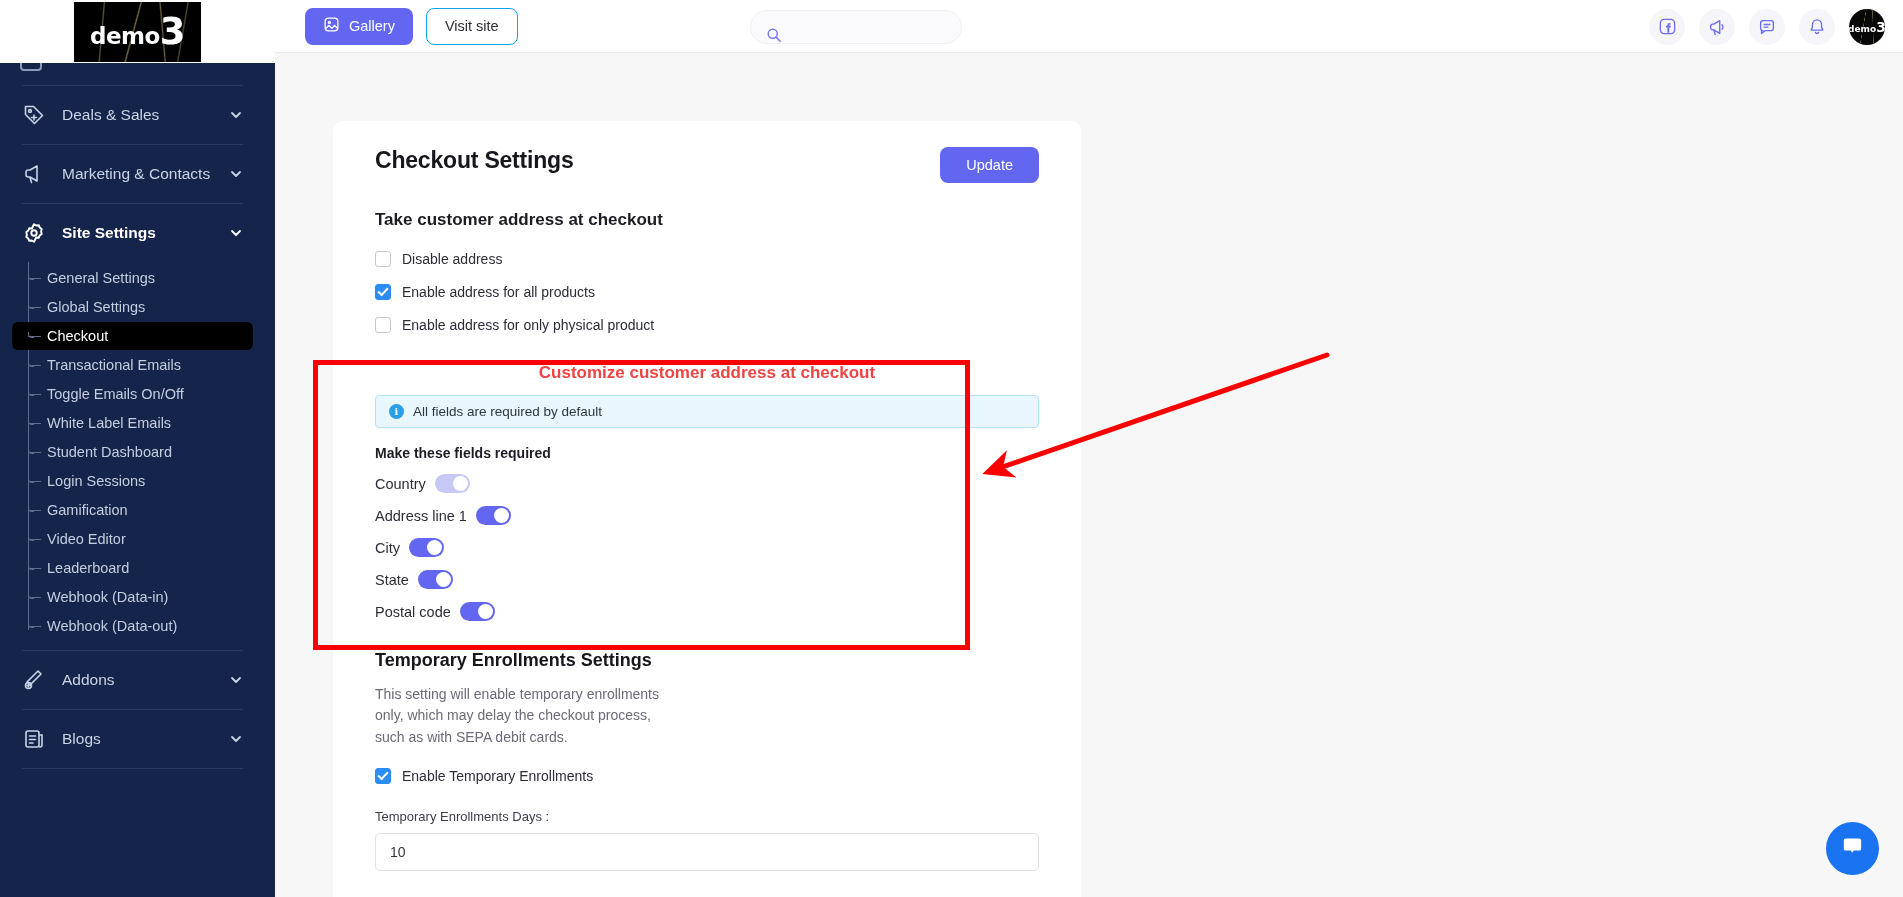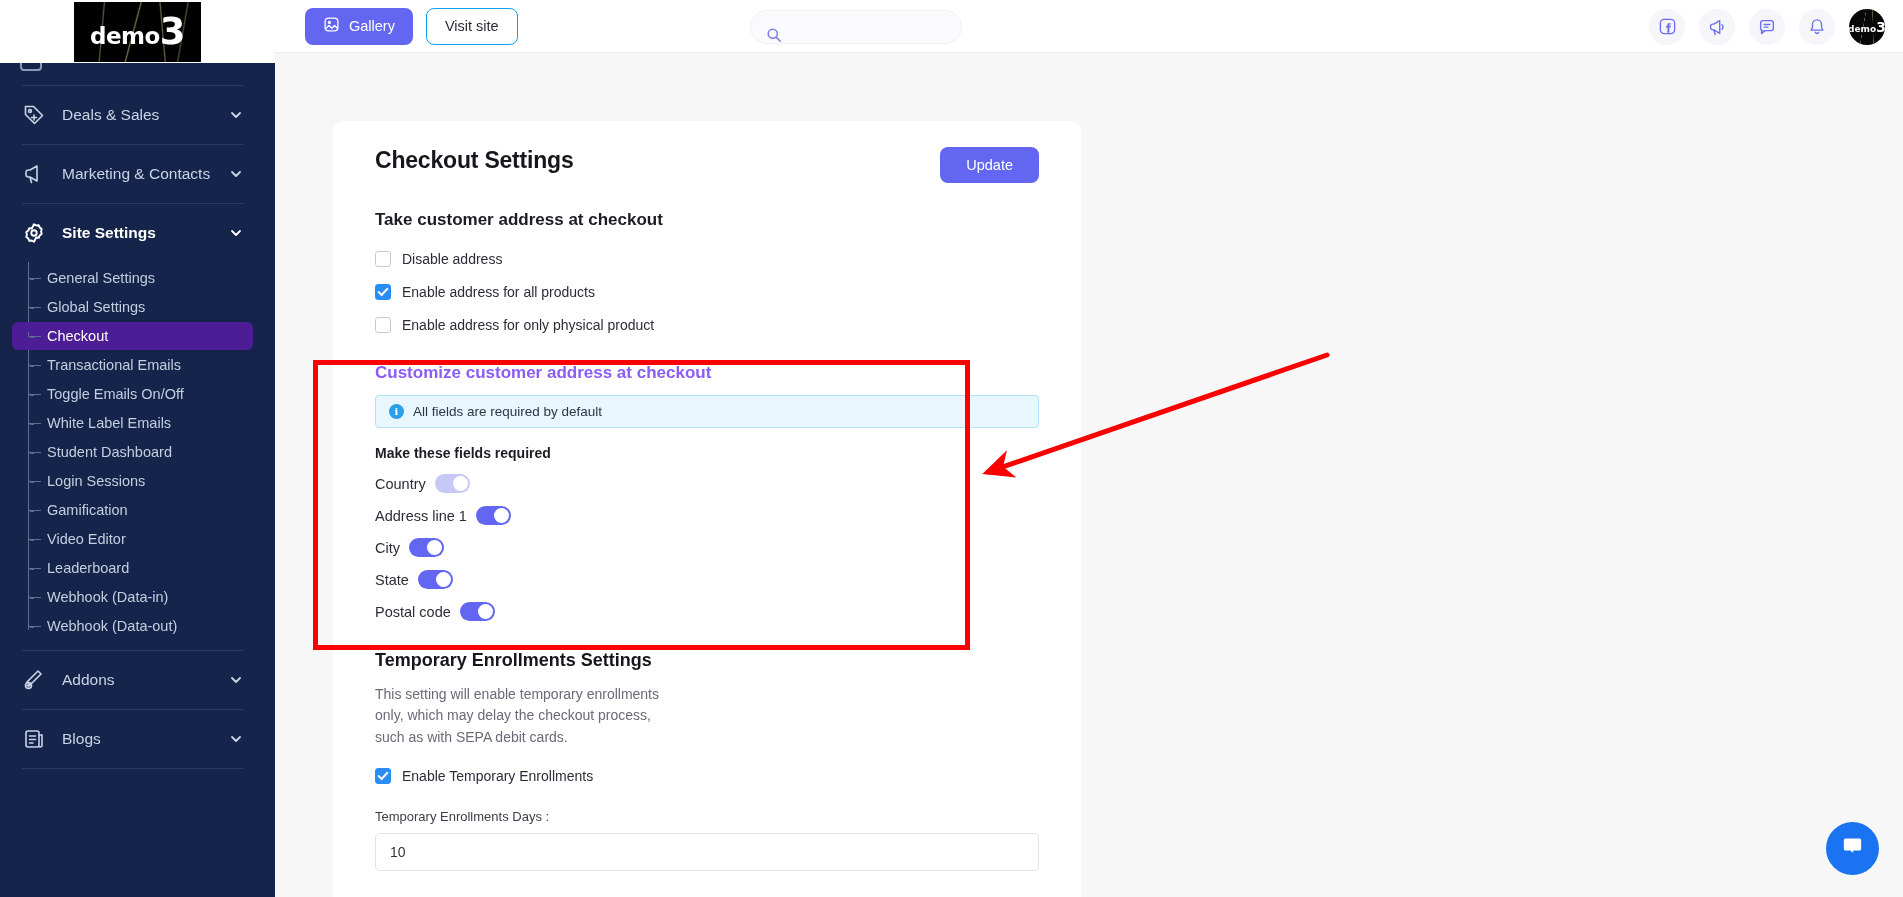--- a/index.html
+++ b/index.html
@@ -106,21 +106,21 @@
     position: absolute; left: 16px; top: 50%;
     width: 13px; height: 1px; background: #5d6d8c;
   }
   .sub-item .tick:before {
     content: ""; position: absolute; left: 0; top: -4px;
     width: 5px; height: 5px;
     border-left: 1px solid #5d6d8c; border-bottom: 1px solid #5d6d8c;
     border-bottom-left-radius: 4px;
   }
   .sub-item span.txt { color: #c3cee0; font-size: 14.5px; }
-  .sub-item.sel { background: #4c1d95; }
+  .sub-item.sel { background: #000000; }
   .sub-item.sel span.txt { color: #ffffff; }
 
   
   #header {
     position: absolute; left: 275px; top: 0;
     width: 1628px; height: 53px;
     background: #ffffff;
     border-bottom: 1px solid #ececf0;
     display: flex; align-items: center;
   }
@@ -230,21 +230,21 @@
   }
   .cbx.on { background: #2a8cf5; border-color: #2a8cf5; }
   .cbx.on:after {
     content: ""; width: 4px; height: 8px;
     border: solid #fff; border-width: 0 2px 2px 0;
     transform: rotate(43deg) translate(-1px,-1px);
   }
   .cb-label { font-size: 14px; color: #2c2c38; }
 
   .subsection-title {
-    font-size: 17px; color: #8b5cf6; margin-top: 30px;
+    font-size: 17px; color: #ef4444; margin-top: 30px; text-align: center;
   }
   .info-bar {
     margin-top: 12px;
     background: #e8f6fd; border: 1px solid #b6e2f7;
     border-radius: 4px;
     height: 33px;
     display: flex; align-items: center; gap: 9px;
     padding: 0 13px;
   }
   .info-bar .itext { font-size: 13.5px; color: #2c3742; }

